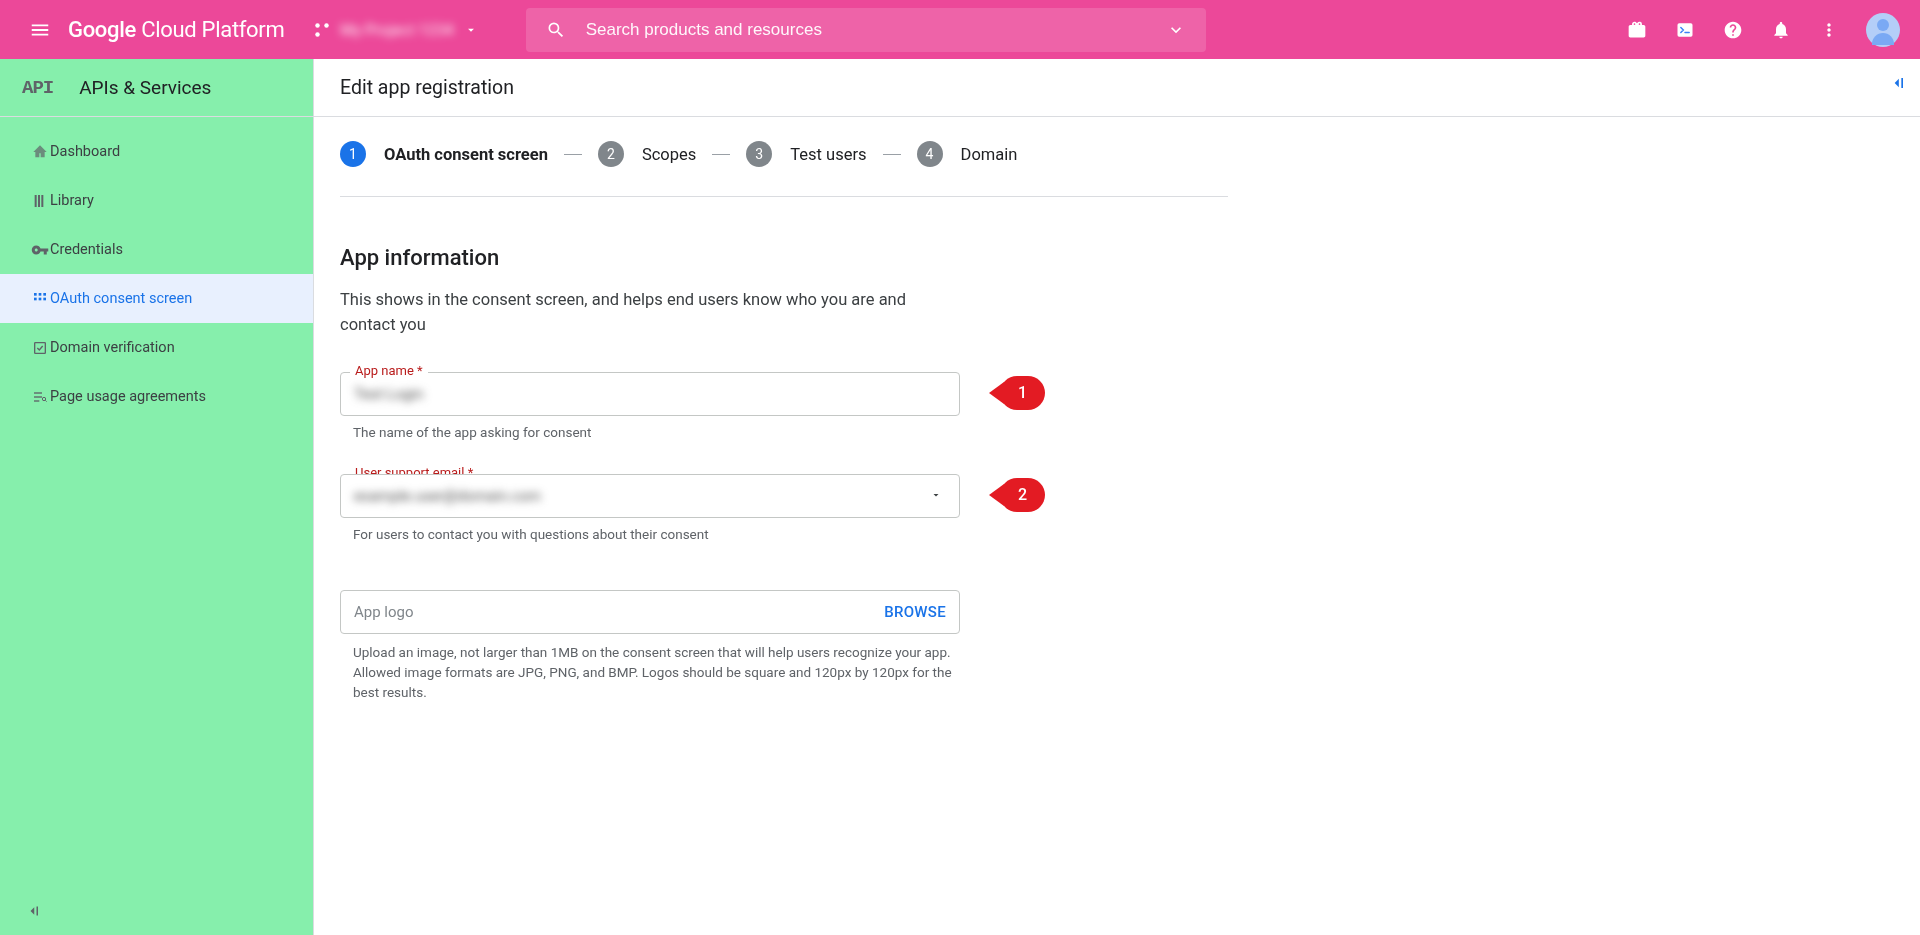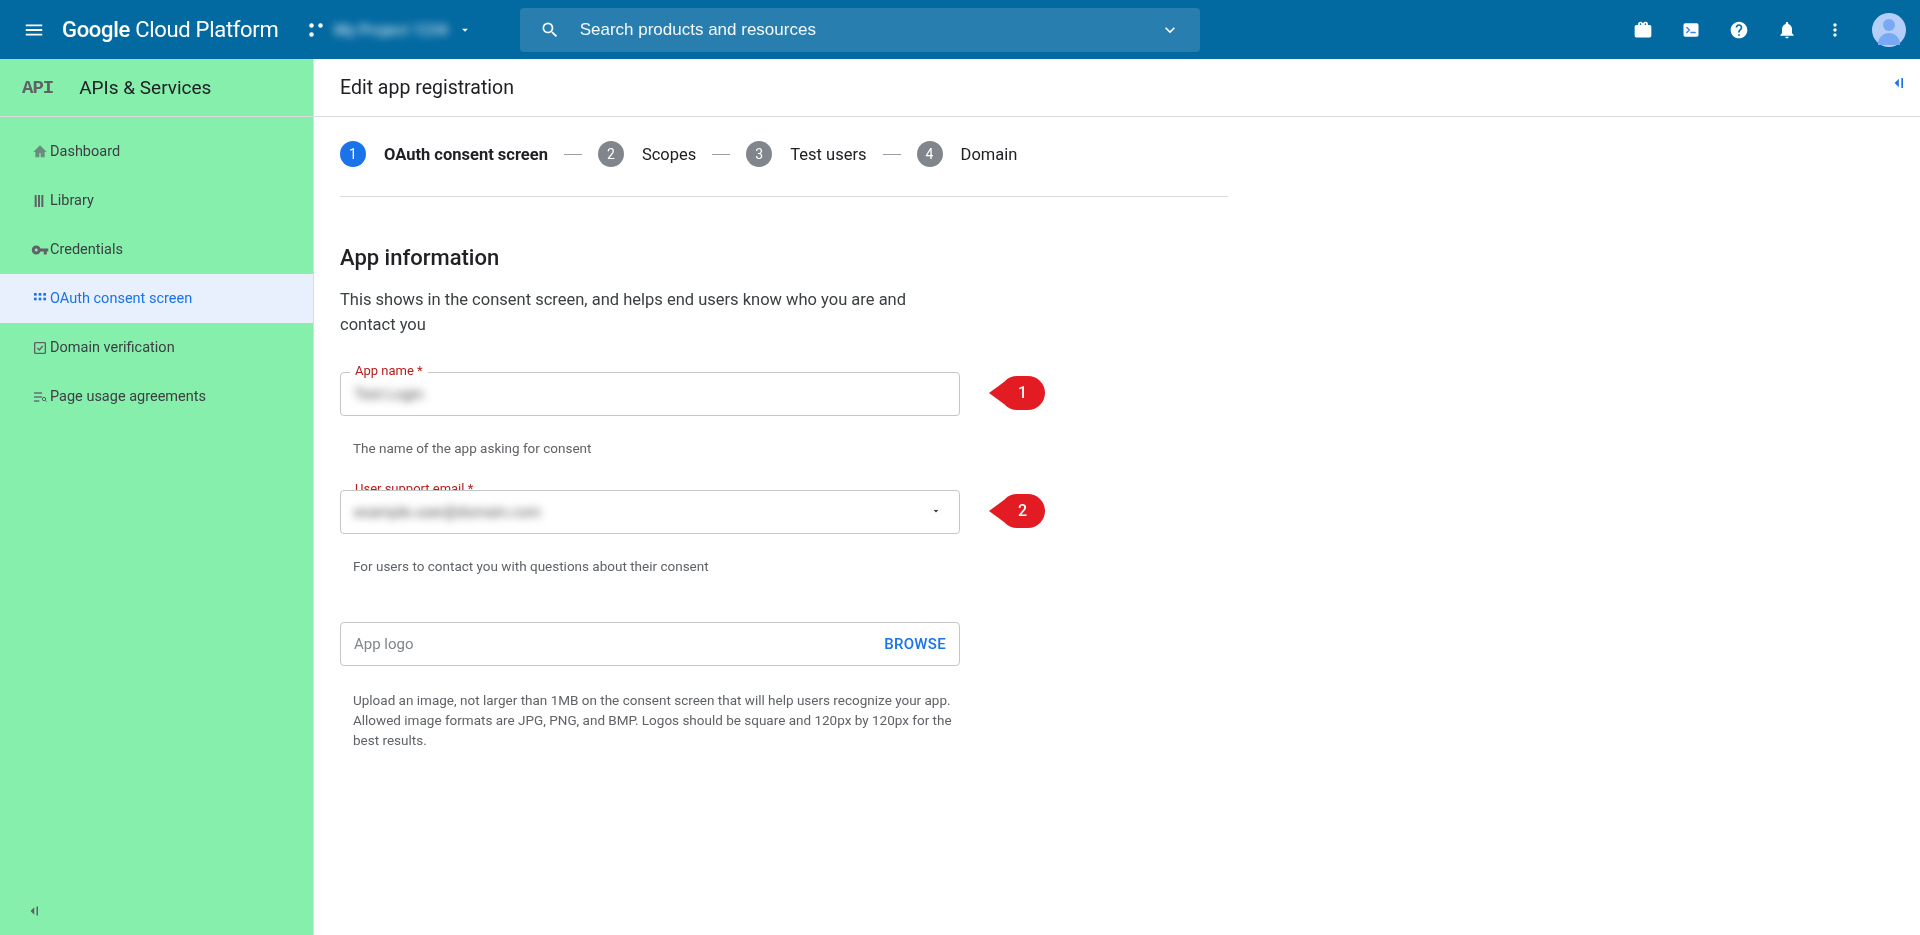--- a/index.html
+++ b/index.html
@@ -1,17 +1,17 @@
 <!DOCTYPE html>
 <html><head>
 <meta charset="utf-8">
 <style>
 * { box-sizing: border-box; margin: 0; padding: 0; }
 body { font-family: Roboto, Arial, sans-serif; font-size: 14px; color: #3c4043; overflow: hidden; }
-.header { background: #0369a1; height: 59px; display: flex; align-items: center; color: white; padding: 0 14px; }
+.header { background: #ec4899; height: 59px; display: flex; align-items: center; color: white; padding: 0 20px; }
 .menu-btn { width: 40px; height: 40px; display: flex; align-items: center; justify-content: center; cursor: pointer; }
 .logo { font-size: 22px; margin-left: 8px; letter-spacing: -0.3px; }
 .logo-bold { font-weight: 500; }
 .project-sel { margin-left: 28px; display: flex; align-items: center; cursor: pointer; gap: 10px; }
 .project-blur { filter: blur(4px); font-size: 15px; letter-spacing: 0.3px; }
 .search { flex: 1; margin-left: 48px; margin-right: 32px; background: rgba(255,255,255,0.15); border-radius: 4px; height: 44px; display: flex; align-items: center; padding: 0 20px; max-width: 680px; }
 .search-input { background: transparent; border: none; color: white; font-size: 17px; margin-left: 20px; flex: 1; outline: none; }
 .search-input::placeholder { color: rgba(255,255,255,0.95); }
 .header-icons { display: flex; align-items: center; gap: 26px; margin-left: auto; }
 .header-icon { width: 22px; height: 22px; display: flex; align-items: center; justify-content: center; cursor: pointer; }
@@ -43,21 +43,21 @@
 .step-label { font-size: 16.5px; color: #202124; }
 .step-active .step-label { font-weight: 700; }
 .step-sep { width: 18px; height: 1px; background: #9aa0a6; }
 .section { margin-top: 48px; width: 620px; }
 .section-title { font-size: 22px; font-weight: 500; color: #202124; margin-bottom: 18px; }
 .section-desc { font-size: 16.5px; color: #3c4043; line-height: 1.5; margin-bottom: 34px; }
 .field { position: relative; margin-bottom: 34px; }
 .field-label { position: absolute; top: -9px; left: 10px; background: white; padding: 0 5px; font-size: 13px; color: #b91c1c; }
 .field-input { width: 100%; height: 44px; border: 1px solid #c4c7c5; border-radius: 4px; padding: 0 13px; font-size: 15px; color: #3c4043; outline: none; }
 .field-blur-val { position: absolute; left: 14px; top: 13px; filter: blur(4px); font-size: 15px; color: #4d4d4d; pointer-events: none; }
-.field-help { font-size: 13.5px; color: #5f6368; margin-top: 24px; margin-left: 13px; }
+.field-help { font-size: 13.5px; color: #5f6368; margin-top: 8px; margin-left: 13px; }
 .select-wrapper { position: relative; }
 .select-arrow { position: absolute; right: 18px; top: 50%; transform: translateY(-50%); pointer-events: none; }
 .logo-field { position: relative; }
 .logo-input { width: 100%; height: 44px; border: 1px solid #c4c7c5; border-radius: 4px; padding: 0 13px; font-size: 15px; color: #80868b; display: flex; align-items: center; justify-content: space-between; }
 .browse-btn { color: #1a73e8; font-weight: 500; font-size: 15px; letter-spacing: 0.3px; cursor: pointer; }
 .callout { position: absolute; width: 45px; height: 34px; }
 .callout-shape { width: 100%; height: 100%; background: #e31b23; border-radius: 17px 17px 17px 17px; position: relative; display: flex; align-items: center; justify-content: center; color: white; font-size: 16px; font-weight: 500; }
 .callout-shape::before { content: ''; position: absolute; left: -11px; top: 50%; transform: translateY(-50%); border-top: 11px solid transparent; border-bottom: 11px solid transparent; border-right: 15px solid #e31b23; }
 .right-toggle { position: absolute; right: 12px; top: 14px; cursor: pointer; color: #1a73e8; }
 .main-content::-webkit-scrollbar { width: 16px; }

